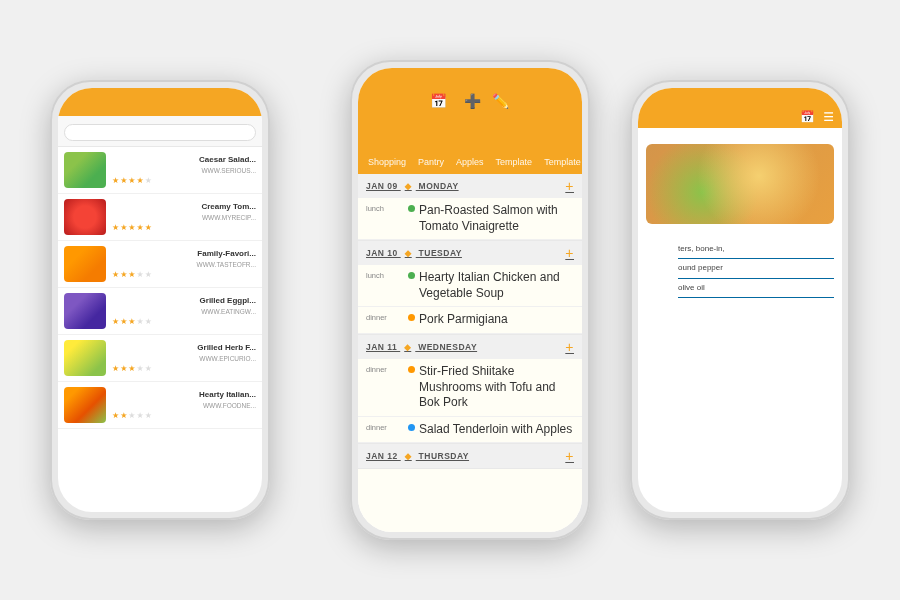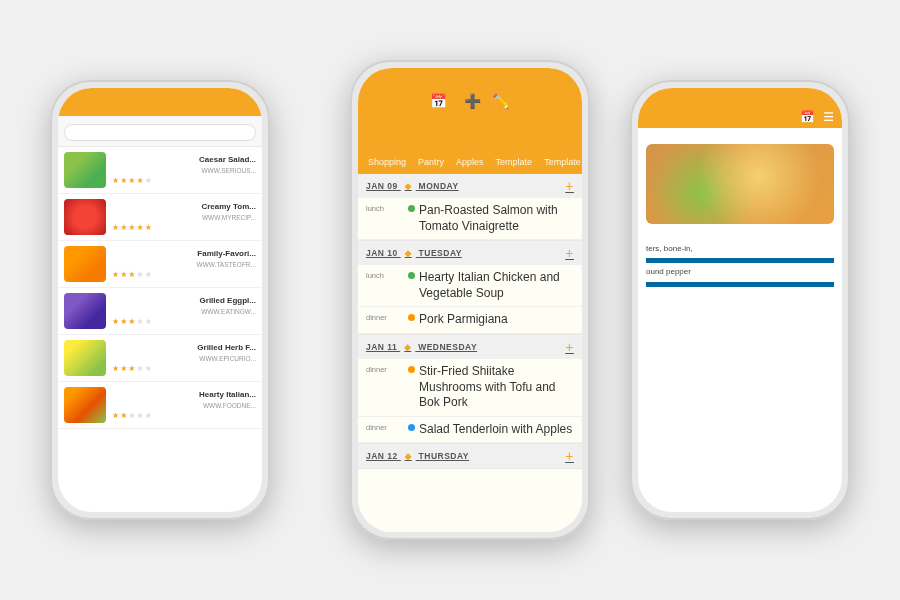--- a/index.html
+++ b/index.html
@@ -450,21 +450,22 @@
     }
 
     .ingredient-list {
       font-size: 8px;
       color: #444;
       line-height: 1.8;
     }
 
     .ingredient-item {
       padding: 2px 0;
-      border-bottom: 5px solid #0369a1;
+      border-bottom: 1px solid #0369a1;
+      margin-left: 32px;
     }
 
     
     .food-caesar {
       background: linear-gradient(135deg, #8bc34a 30%, #4caf50 70%);
     }
     .food-creamy {
       background: radial-gradient(circle, #f44336 40%, #b71c1c 100%);
     }
     .food-family {
@@ -717,19 +718,20 @@
           <div class="cook-info">
             <div class="cook-stat">
               <div class="cook-label"></div>
               <div class="cook-value"></div>
             </div>
           </div>
           <div class="ingredient-list">
 
           <div class="ingredient-item">ters, bone-in,</div>
               <div class="ingredient-item">ound pepper</div>
+              <div class="ingredient-item">olive oil</div>
             </div>
         </div>
       </div>
     </div>
   </div>
 
 </div>
 
 </body></html>

